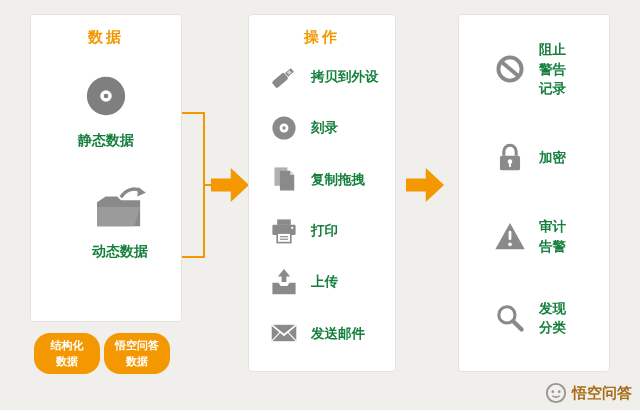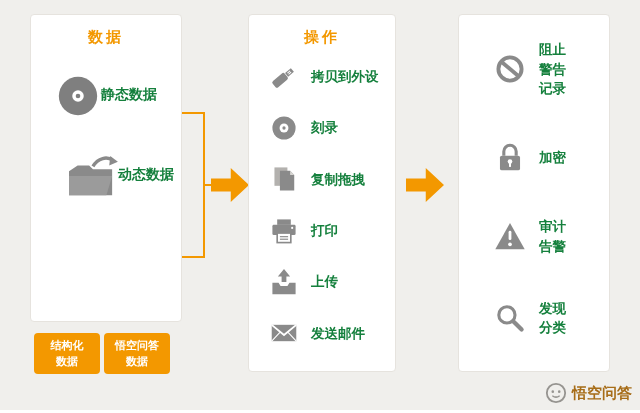--- a/index.html
+++ b/index.html
@@ -5,21 +5,21 @@
   html,body{margin:0;padding:0;}
   body{font-family:"DejaVu Sans","Liberation Sans",sans-serif;}
   .stage{position:relative;width:640px;height:410px;background:#f0efec;overflow:hidden;}
 
   .card{position:absolute;background:#ffffff;border:1px solid #e6e3de;border-radius:4px;
         box-sizing:border-box;display:flex;flex-direction:column;}
   .card-title{color:#f39800;font-weight:bold;font-size:15px;text-align:center;
               letter-spacing:3px;padding-top:13px;flex:0 0 auto;}
 
   .card1{left:30px;top:14px;width:152px;height:308px;align-items:center;}
-  .c1-item{display:flex;flex-direction:row;}
+  .c1-item{display:flex;flex-direction:column;align-items:center;}
   .c1-item.first{margin-top:26px;}
   .c1-item.second{margin-top:34px;margin-left:28px;}
 
   .card2{left:248px;top:14px;width:148px;height:358px;}
   .card3{left:458px;top:14px;width:152px;height:358px;}
 
   .rows{flex:1;display:flex;flex-direction:column;justify-content:space-around;
         padding:4px 6px 12px 20px;}
   .rows3{padding-left:34px;}
   .row{display:flex;align-items:center;gap:12px;}
@@ -32,21 +32,21 @@
 
   .bracket{position:absolute;left:182px;top:112px;width:23px;height:146px;box-sizing:border-box;
            border-top:2px solid #f39800;border-right:2px solid #f39800;border-bottom:2px solid #f39800;}
   .bracket-stub{position:absolute;left:205px;top:184px;width:7px;height:2px;background:#f39800;}
 
   .block-arrow{position:absolute;width:38px;height:34px;background:#f39800;
                clip-path:polygon(0 31%,52% 31%,52% 0,100% 50%,52% 100%,52% 69%,0 69%);}
   .arrow1{left:211px;top:168px;}
   .arrow2{left:406px;top:168px;}
 
-  .tag{position:absolute;top:333px;width:66px;height:41px;background:#f39800;border-radius:4px;
+  .tag{position:absolute;top:333px;width:66px;height:41px;background:#f39800;border-radius:16px;
        color:#ffffff;font-size:11px;font-weight:bold;display:flex;align-items:center;
        justify-content:center;text-align:center;white-space:pre-line;line-height:1.4;}
   .tag1{left:34px;}
   .tag2{left:104px;}
 
   .watermark{position:absolute;right:8px;bottom:6px;display:flex;align-items:center;gap:5px;
              color:#a16207;font-size:15px;font-weight:bold;opacity:.92;}
 </style>
 </head>
 <body>

